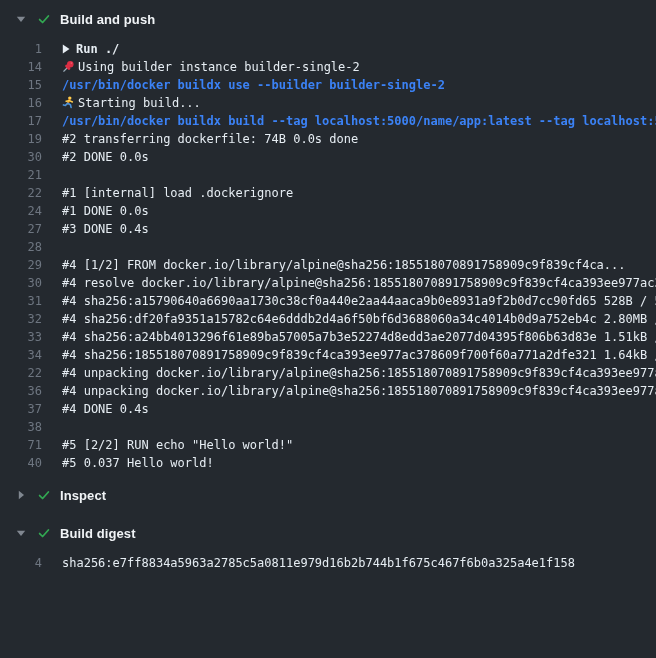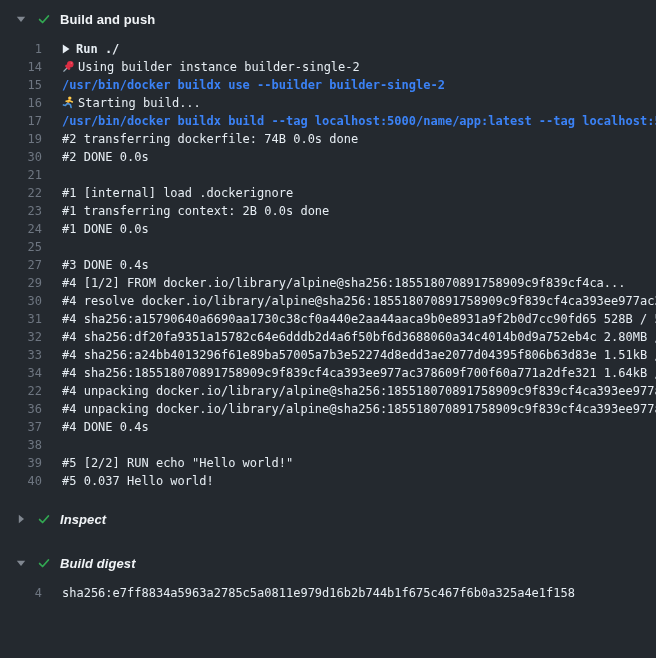--- a/index.html
+++ b/index.html
@@ -18,21 +18,21 @@
 
   
   .section-header {
     display: flex;
     align-items: center;
     height: 30px;
     padding-left: 16px;
     cursor: pointer;
   }
   .section-header.first { margin-top: 4px; }
-  .section-header.after-body { margin-top: 14px; font-style: italic; }
+  .section-header.after-body { margin-top: 8px; }
   .chev {
     display: inline-flex;
     width: 10px;
     height: 10px;
     align-items: center;
     justify-content: center;
     margin-right: 10px;
   }
   .status {
     display: inline-flex;
@@ -123,35 +123,34 @@
               <path d="M9.2 5.6 L12.8 7.4" stroke="#ffcc4d" stroke-width="1.8" stroke-linecap="round"></path>
               <path d="M8.4 5.8 L5 6.4" stroke="#ffcc4d" stroke-width="1.8" stroke-linecap="round"></path>
               <path d="M7 9 L10.4 10.8 L11.2 14" stroke="#4a90d9" stroke-width="2" fill="none" stroke-linecap="round" stroke-linejoin="round"></path>
               <path d="M6.8 9.2 L4.2 11.6 L1.8 11" stroke="#4a90d9" stroke-width="2" fill="none" stroke-linecap="round" stroke-linejoin="round"></path>
             </svg></span><span>Starting build...</span></span></div>
       <div class="log-row"><span class="line-num">17</span><span class="line-text command"><span>/usr/bin/docker buildx build --tag localhost:5000/name/app:latest --tag localhost:50</span></span></div>
       <div class="log-row"><span class="line-num">19</span><span class="line-text"><span>#2 transferring dockerfile: 74B 0.0s done</span></span></div>
       <div class="log-row"><span class="line-num">30</span><span class="line-text"><span>#2 DONE 0.0s</span></span></div>
       <div class="log-row"><span class="line-num">21</span><span class="line-text"><span></span></span></div>
       <div class="log-row"><span class="line-num">22</span><span class="line-text"><span>#1 [internal] load .dockerignore</span></span></div>
-      <div class="log-row"><span class="line-num">23</span><span class="line-text"><span>#1 transferring context: 2B 0.0s done</span></span></div>
       <div class="log-row"><span class="line-num">24</span><span class="line-text"><span>#1 DONE 0.0s</span></span></div>
-      <div class="log-row"><span class="line-num">25</span><span class="line-text"><span></span></span></div>
       <div class="log-row"><span class="line-num">27</span><span class="line-text"><span>#3 DONE 0.4s</span></span></div>
+      <div class="log-row"><span class="line-num">28</span><span class="line-text"><span></span></span></div>
       <div class="log-row"><span class="line-num">29</span><span class="line-text"><span>#4 [1/2] FROM docker.io/library/alpine@sha256:185518070891758909c9f839cf4ca...</span></span></div>
       <div class="log-row"><span class="line-num">30</span><span class="line-text"><span>#4 resolve docker.io/library/alpine@sha256:185518070891758909c9f839cf4ca393ee977ac3</span></span></div>
       <div class="log-row"><span class="line-num">31</span><span class="line-text"><span>#4 sha256:a15790640a6690aa1730c38cf0a440e2aa44aaca9b0e8931a9f2b0d7cc90fd65 528B / 5</span></span></div>
       <div class="log-row"><span class="line-num">32</span><span class="line-text"><span>#4 sha256:df20fa9351a15782c64e6dddb2d4a6f50bf6d3688060a34c4014b0d9a752eb4c 2.80MB /</span></span></div>
       <div class="log-row"><span class="line-num">33</span><span class="line-text"><span>#4 sha256:a24bb4013296f61e89ba57005a7b3e52274d8edd3ae2077d04395f806b63d83e 1.51kB /</span></span></div>
       <div class="log-row"><span class="line-num">34</span><span class="line-text"><span>#4 sha256:185518070891758909c9f839cf4ca393ee977ac378609f700f60a771a2dfe321 1.64kB /</span></span></div>
       <div class="log-row"><span class="line-num">22</span><span class="line-text"><span>#4 unpacking docker.io/library/alpine@sha256:185518070891758909c9f839cf4ca393ee977a</span></span></div>
       <div class="log-row"><span class="line-num">36</span><span class="line-text"><span>#4 unpacking docker.io/library/alpine@sha256:185518070891758909c9f839cf4ca393ee977a</span></span></div>
       <div class="log-row"><span class="line-num">37</span><span class="line-text"><span>#4 DONE 0.4s</span></span></div>
       <div class="log-row"><span class="line-num">38</span><span class="line-text"><span></span></span></div>
-      <div class="log-row"><span class="line-num">39</span><span class="line-text"><span>#5 [2/2] RUN echo "Hello world!"</span></span></div>
+      <div class="log-row"><span class="line-num">71</span><span class="line-text"><span>#5 [2/2] RUN echo "Hello world!"</span></span></div>
       <div class="log-row"><span class="line-num">40</span><span class="line-text"><span>#5 0.037 Hello world!</span></span></div>
     </div>
     <div class="section-header after-body">
       <span class="chev">
         <svg width="10" height="10" viewBox="0 0 10 10">
           <path d="M2.8 0.8 v8.4 L8 5 z" fill="#808790"></path>
         </svg>
       </span>
       <span class="status">
         <svg width="14" height="14" viewBox="0 0 16 16">

